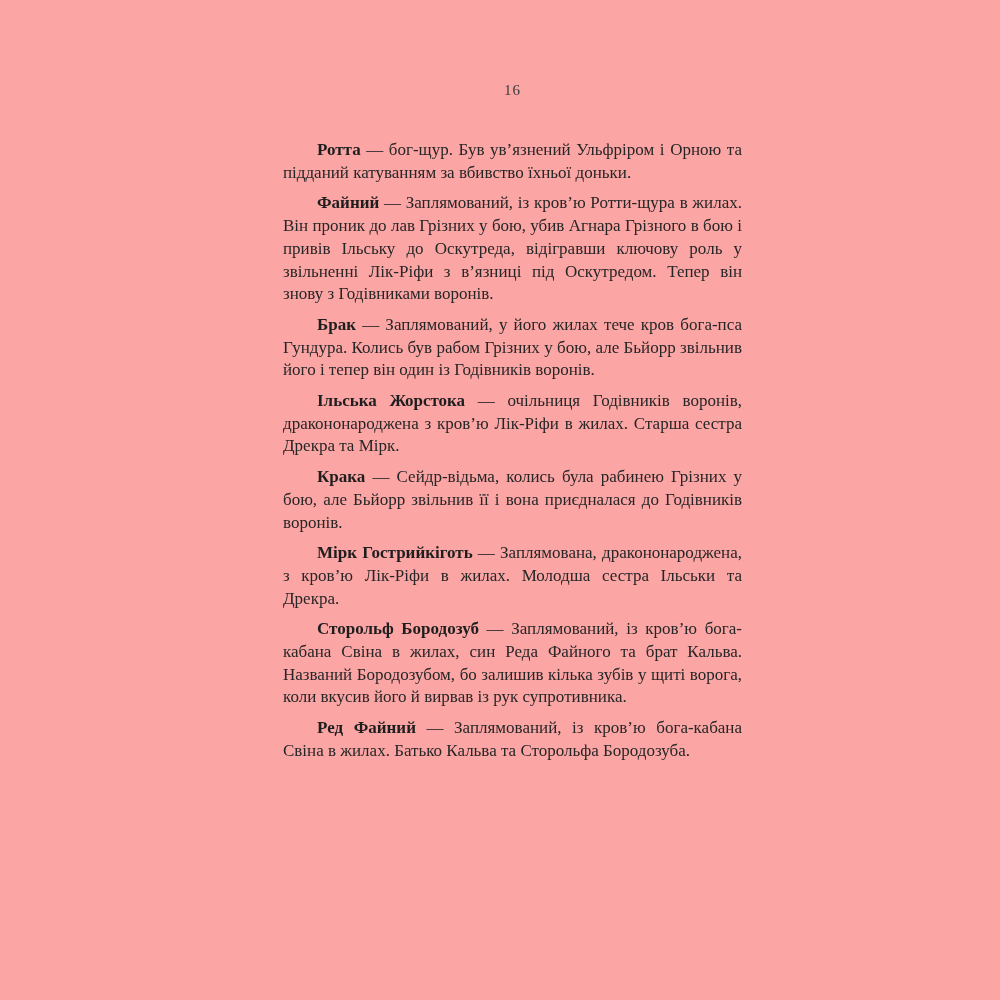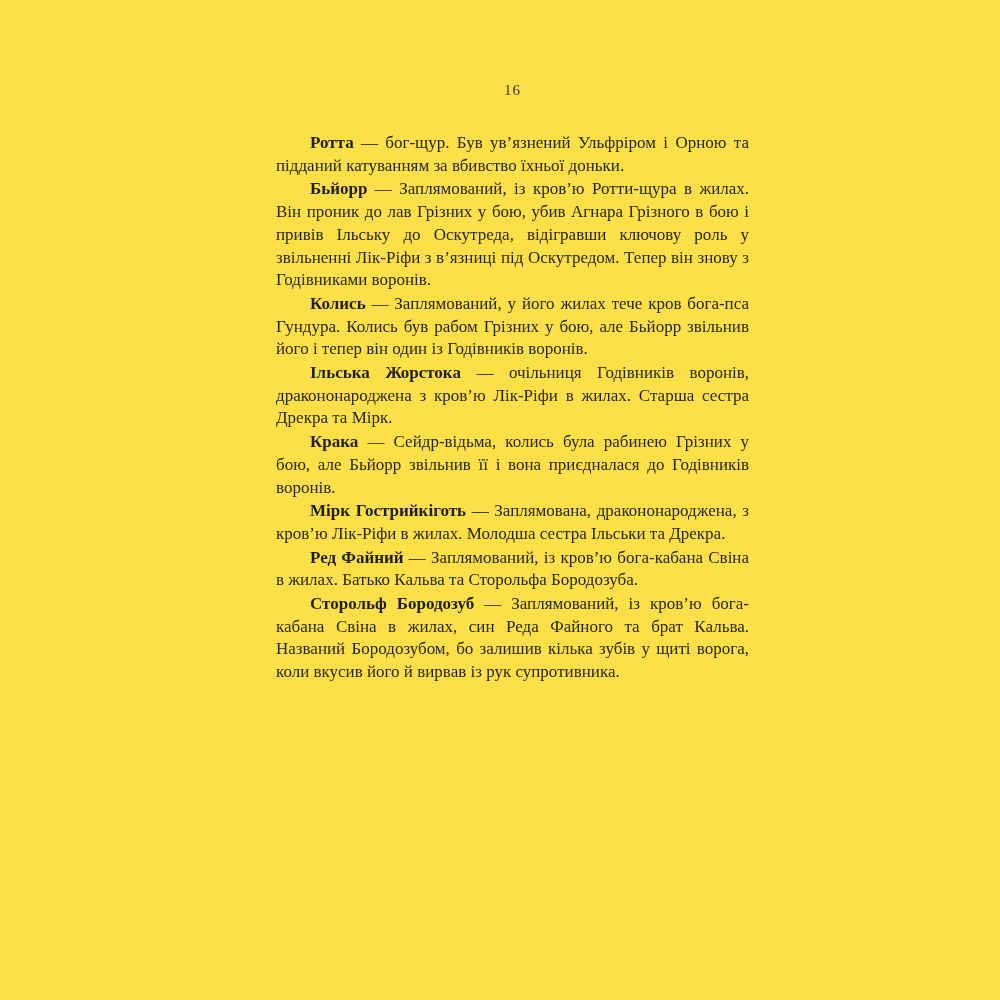--- a/index.html
+++ b/index.html
@@ -6,21 +6,21 @@
   html, body {
     width: 1000px;
     height: 1000px;
     background: #ffffff;
     font-family: "Liberation Serif", "DejaVu Serif", serif;
   }
   .book-page {
     position: relative;
     width: 1000px;
     height: 1000px;
-    background: #fde047;
+    background: #fca5a5;
     overflow: hidden;
   }
   .page-number {
     position: absolute;
     top: 82px;
     left: 275px;
     width: 475px;
     text-align: center;
     font-size: 15px;
     letter-spacing: 1px;
@@ -31,52 +31,52 @@
     top: 131px;
     left: 275px;
     width: 475px;
     font-size: 17px;
     line-height: 22.7px;
     text-align: justify;
     color: #262626;
   }
   .entry {
     text-indent: 34px;
-    margin: 1px;
+    margin: 8px;
   }
   .entry-name {
     font-weight: bold;
     color: #1e1e1e;
   }
   .entry-desc {
     color: #262626;
   }
 </style>
 </head>
 <body>
 
 <div class="book-page">
 
   <div class="page-number">16</div>
 
   <div class="text-block">
 
     <p class="entry"><span class="entry-name">Ротта</span> <span class="entry-desc">— бог-щур. Був ув’язнений Ульфріром і Орною та підданий катуванням за вбивство їхньої доньки.</span></p>
 
-    <p class="entry"><span class="entry-name">Бьйорр</span> <span class="entry-desc">— Заплямований, із кров’ю Ротти-щура в жилах. Він проник до лав Грізних у бою, убив Агнара Грізного в бою і привів Ільську до Оскутреда, відігравши ключову роль у звільненні Лік-Ріфи з в’язниці під Оскутредом. Тепер він знову з Годівниками воронів.</span></p>
+    <p class="entry"><span class="entry-name">Файний</span> <span class="entry-desc">— Заплямований, із кров’ю Ротти-щура в жилах. Він проник до лав Грізних у бою, убив Агнара Грізного в бою і привів Ільську до Оскутреда, відігравши ключову роль у звільненні Лік-Ріфи з в’язниці під Оскутредом. Тепер він знову з Годівниками воронів.</span></p>
 
 
 
-    <p class="entry"><span class="entry-name">Колись</span> <span class="entry-desc">— Заплямований, у його жилах тече кров бога-пса Гундура. Колись був рабом Грізних у бою, але Бьйорр звільнив його і тепер він один із Годівників воронів.</span></p>
+    <p class="entry"><span class="entry-name">Брак</span> <span class="entry-desc">— Заплямований, у його жилах тече кров бога-пса Гундура. Колись був рабом Грізних у бою, але Бьйорр звільнив його і тепер він один із Годівників воронів.</span></p>
 
     <p class="entry"><span class="entry-name">Ільська Жорстока</span> <span class="entry-desc">— очільниця Годівників воронів, дракононароджена з кров’ю Лік-Ріфи в жилах. Старша сестра Дрекра та Мірк.</span></p>
 
 
     <p class="entry"><span class="entry-name">Крака</span> <span class="entry-desc">— Сейдр-відьма, колись була рабинею Грізних у бою, але Бьйорр звільнив її і вона приєдналася до Годівників воронів.</span></p>
 
     <p class="entry"><span class="entry-name">Мірк Гострийкіготь</span> <span class="entry-desc">— Заплямована, дракононароджена, з кров’ю Лік-Ріфи в жилах. Молодша сестра Ільськи та Дрекра.</span></p>
 
+    <p class="entry"><span class="entry-name">Сторольф Бородозуб</span> <span class="entry-desc">— Заплямований, із кров’ю бога-кабана Свіна в жилах, син Реда Файного та брат Кальва. Названий Бородозубом, бо залишив кілька зубів у щиті ворога, коли вкусив його й вирвав із рук супротивника.</span></p>
+
     <p class="entry"><span class="entry-name">Ред Файний</span> <span class="entry-desc">— Заплямований, із кров’ю бога-кабана Свіна в жилах. Батько Кальва та Сторольфа Бородозуба.</span></p>
-
-    <p class="entry"><span class="entry-name">Сторольф Бородозуб</span> <span class="entry-desc">— Заплямований, із кров’ю бога-кабана Свіна в жилах, син Реда Файного та брат Кальва. Названий Бородозубом, бо залишив кілька зубів у щиті ворога, коли вкусив його й вирвав із рук супротивника.</span></p>
 
   </div>
 </div>
 
 </body></html>

